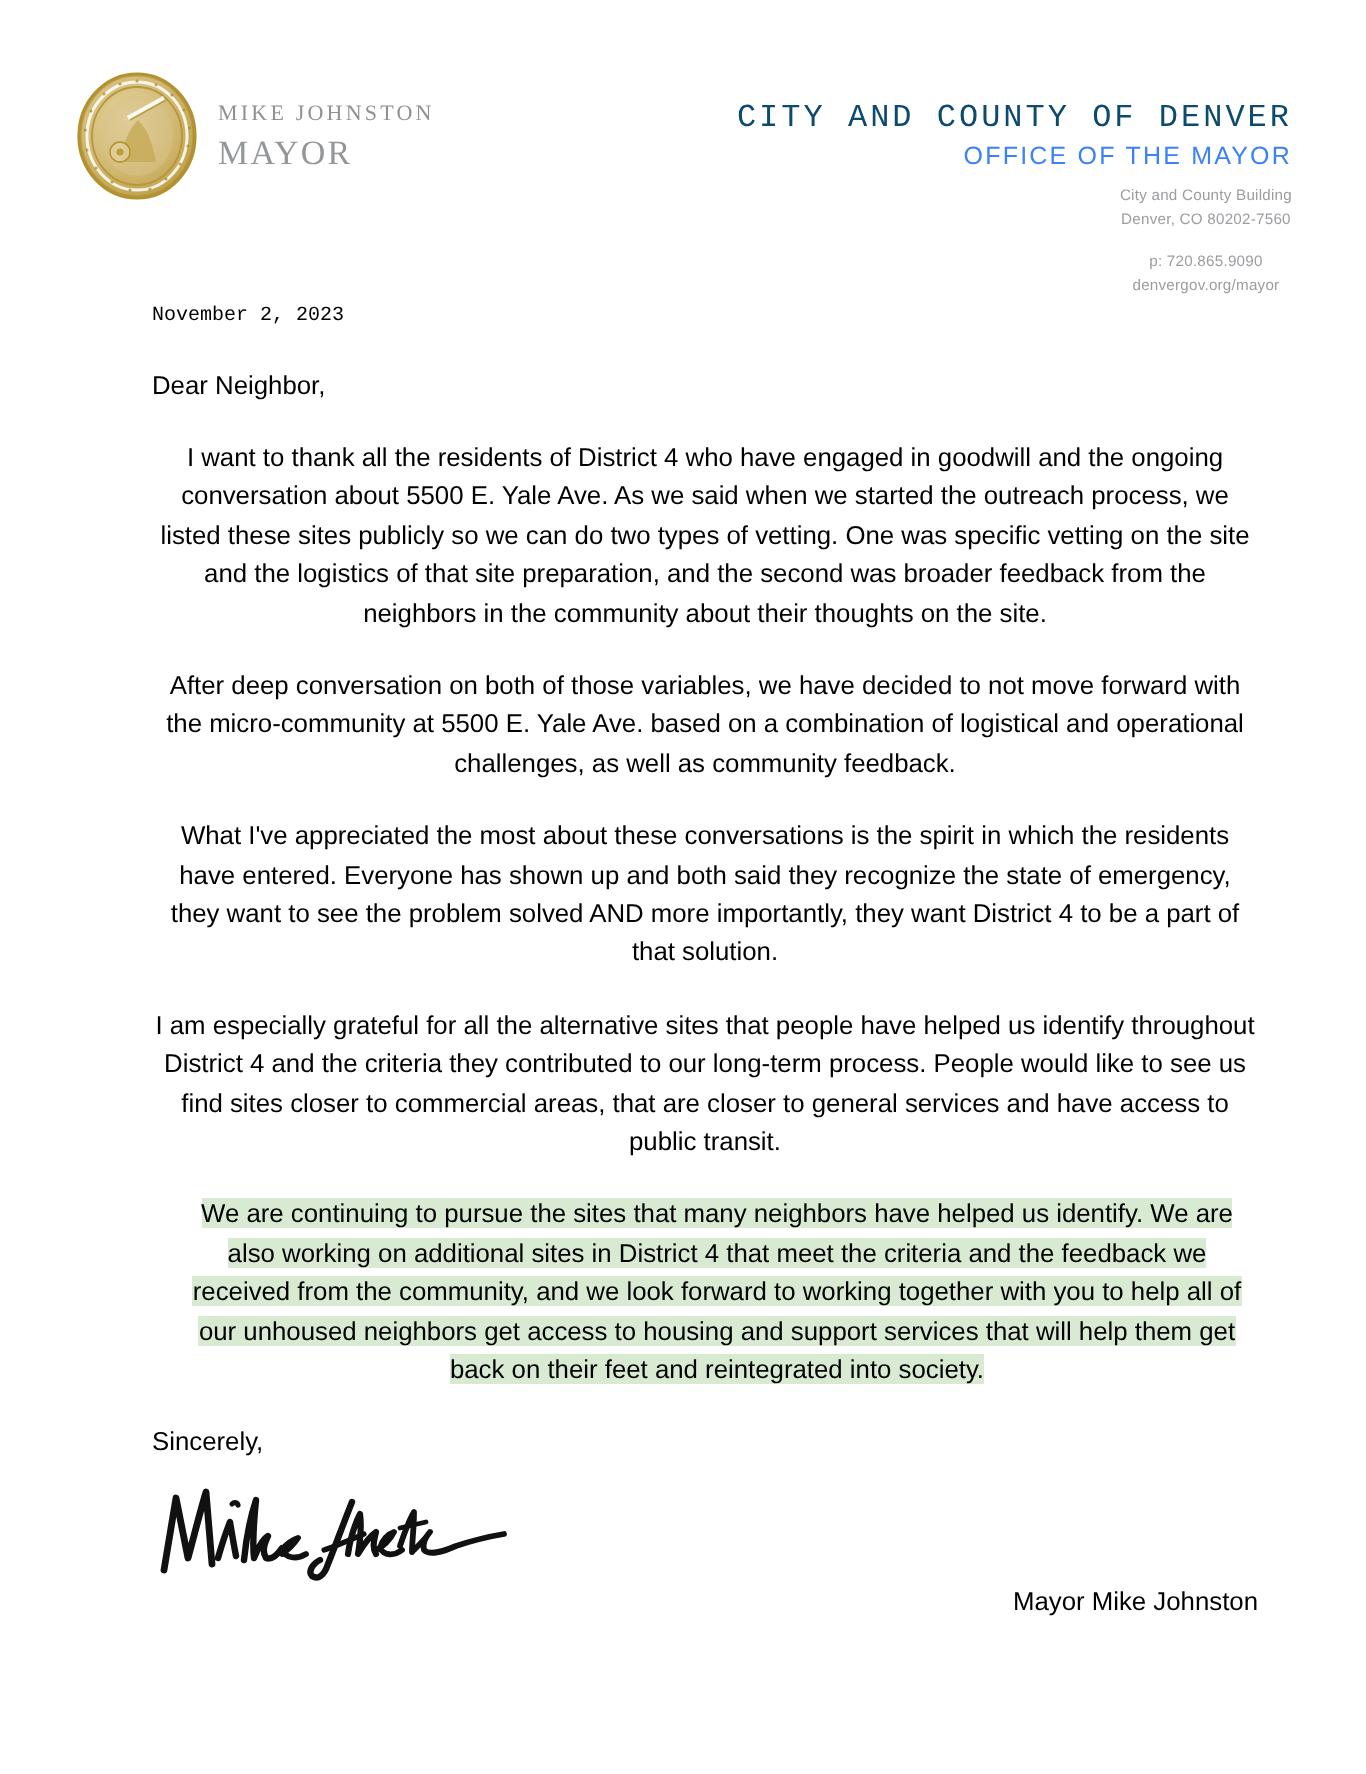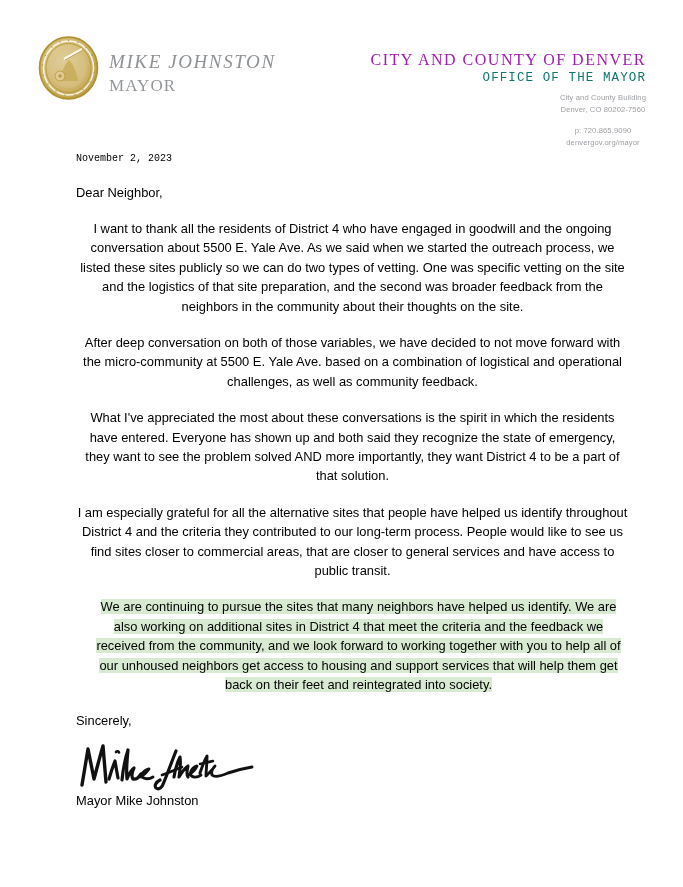--- a/index.html
+++ b/index.html
@@ -37,55 +37,54 @@
     width: 61px;
     height: 64px;
   }
   .brand-block {
     position: absolute;
     left: 109px;
     top: 51px;
   }
   .brand-name {
     font-family: "Liberation Serif", serif;
-    font-size: 19px;
+    font-size: 11px;
     letter-spacing: 1.6px;
     color: #8f9295;
     line-height: 1.15;
     white-space: nowrap;
-    font-style: italic;
   }
   .brand-role {
     font-family: "Liberation Serif", serif;
     font-size: 17px;
     letter-spacing: 1.1px;
     color: #94979a;
     margin-top: 3px;
     white-space: nowrap;
   }
 
   .org-block {
     position: absolute;
     right: 37px;
     top: 50px;
     text-align: right;
   }
   .org-title {
-    font-family: Liberation Serif, serif;
+    font-family: Liberation Mono, monospace;
     font-size: 16px;
     letter-spacing: 1.5px;
-    color: #a21caf;
+    color: #0c4a6e;
     line-height: 1.2;
     white-space: nowrap;
   }
   .org-sub {
-    font-family: Liberation Mono, monospace;
+    font-family: Liberation Sans, sans-serif;
     font-size: 12.5px;
     letter-spacing: 1.1px;
-    color: #0f766e;
+    color: #3b82f6;
     margin-top: 2px;
     white-space: nowrap;
   }
   .contact-block {
     position: absolute;
     right: 37px;
     top: 92px;
     text-align: center;
     font-family: "Liberation Sans", sans-serif;
     font-size: 7.6px;
@@ -136,20 +135,21 @@
   }
   .signature-wrap {
     margin-top: 8px;
     height: 52px;
     width: 200px;
   }
   .signer-name {
     font-size: 12.9px;
     line-height: 1.3;
     margin-top: 2px;
+    text-align: right;
   }
 </style>
 </head>
 <body>
 
 <div class="page">
 
   <div class="letterhead">
 
     <div class="seal">

